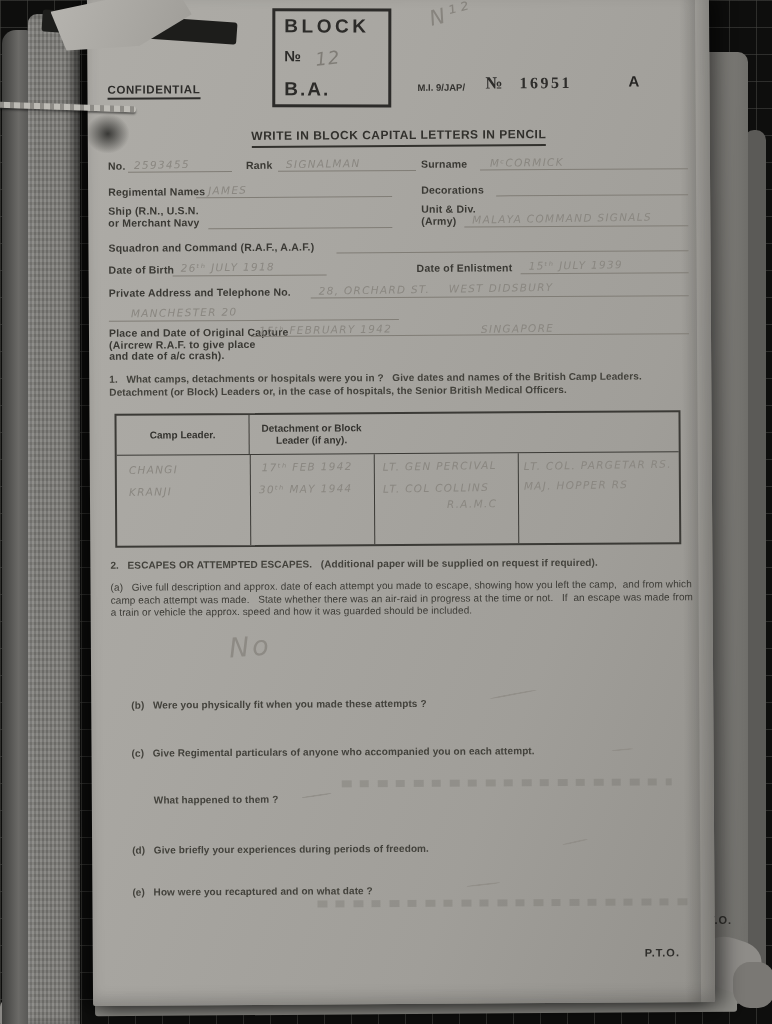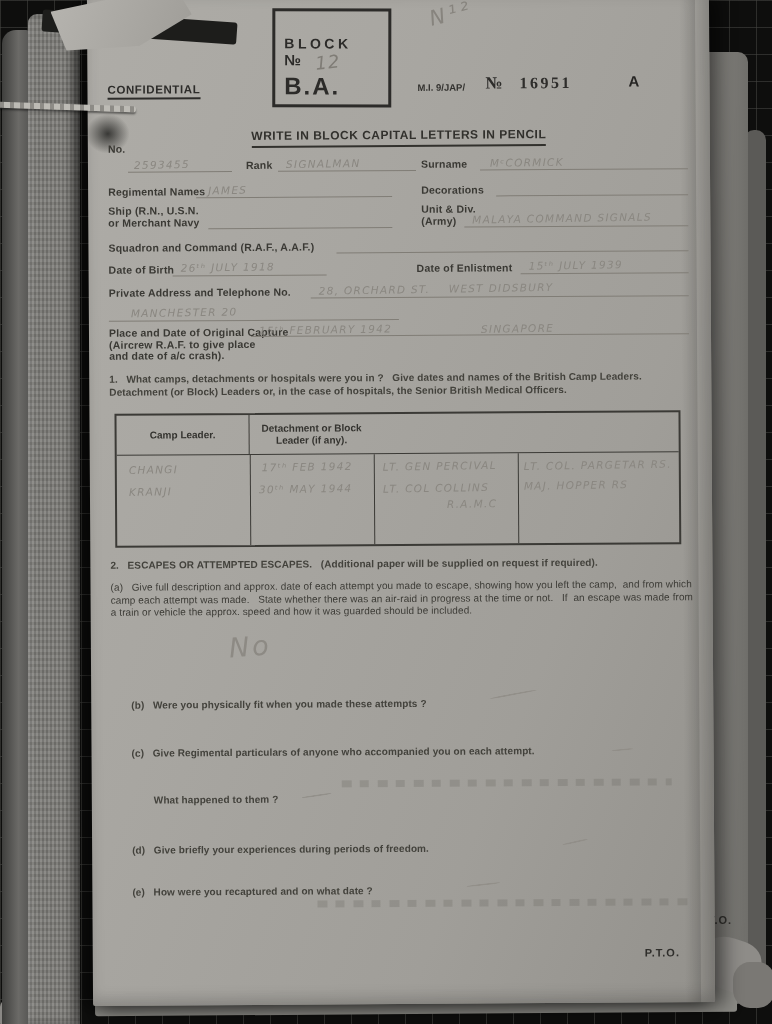--- a/index.html
+++ b/index.html
@@ -95,26 +95,26 @@
   .pmark { position:absolute; border-top:2px solid #908d87; opacity:.85; border-radius:50%; }
   .smudge { position:absolute; height:7px; opacity:.3; filter:blur(.7px);
     background:repeating-linear-gradient(90deg,#6f6d67 0 10px,transparent 10px 18px,#6f6d67 18px 27px,transparent 27px 36px); }
 
   
   .confidential { position:absolute; left:20px; top:88px; font-size:11.5px; font-weight:700;
     letter-spacing:.6px; color:#2d2c2a; border-bottom:2.4px solid #2d2c2a; padding-bottom:2px; }
   .stamp { position:absolute; left:185px; top:14px; width:119px; height:99px;
     border:3px solid #2c2b29; padding:4px 9px; transform:rotate(.4deg);
     display:flex; flex-direction:column; justify-content:space-between; }
-  .stamp-row1 { font-weight:700; font-size:14px; letter-spacing:3.5px; color:#2c2b29;margin-top:20px; }
+  .stamp-row1 { font-weight:700; font-size:19px; letter-spacing:3.5px; color:#2c2b29; }
   .stamp-row2 { display:flex; align-items:flex-start; gap:14px; }
   .stamp-no { font-weight:700; font-size:15px; color:#2c2b29; }
   .stamp-no-val { font-family:"DejaVu Sans",sans-serif; font-style:italic; font-size:18px;
     color:#7f7c76; letter-spacing:1px; transform:rotate(-6deg); }
-  .stamp-row3 { font-weight:700; font-size:24px; letter-spacing:2px; color:#2c2b29; }
+  .stamp-row3 { font-weight:700; font-size:19px; letter-spacing:2px; color:#2c2b29; }
   .mi-prefix { position:absolute; left:330px; top:88px; font-size:9.5px; font-weight:700; color:#33322f; }
   .mi-no { position:absolute; left:398px; top:80px; font-family:"Liberation Serif",serif;
     font-weight:700; font-size:17px; color:#2e2d2b; }
   .mi-number { position:absolute; left:432px; top:81px; font-family:"Liberation Serif",serif;
     font-weight:700; font-size:16px; letter-spacing:2.5px; color:#2e2d2b; }
   .mi-suffix { position:absolute; left:541px; top:80px; font-weight:700; font-size:15px; color:#262523; }
   .scrawl { position:absolute; left:342px; top:8px; font-family:"DejaVu Sans",sans-serif;
     font-style:italic; font-size:21px; letter-spacing:4px; color:#87847e; transform:rotate(-14deg); }
   .instruction-wrap { position:absolute; top:131px; left:0; width:100%; text-align:center; }
   .instruction-wrap span { display:inline-block; font-weight:700; font-size:12px;
@@ -167,21 +167,21 @@
     <div class="confidential">CONFIDENTIAL</div>
     <span class="mi-prefix">M.I. 9/JAP/</span>
     <span class="mi-no">№</span>
     <span class="mi-number">16951</span>
     <span class="mi-suffix">A</span>
     <span class="scrawl">N¹²</span>
     <div class="instruction-wrap">
       <span>WRITE IN BLOCK CAPITAL LETTERS IN PENCIL</span>
     </div>
 
-    <span class="lbl" style="left:20px;top:147px">No.</span>
+    <span class="lbl" style="left:20px;top:164px">No.</span>
     <span class="hw" style="left:46px;top:163px">2593455</span>
     <div class="line" style="left:40px;top:176px;width:104px"></div>
     <span class="lbl" style="left:158px;top:164px">Rank</span>
     <span class="hw" style="left:198px;top:163px">SIGNALMAN</span>
     <div class="line" style="left:190px;top:176px;width:138px"></div>
     <span class="lbl" style="left:333px;top:164px">Surname</span>
     <span class="hw" style="left:402px;top:163px">MᶜCORMICK</span>
     <div class="line" style="left:392px;top:176px;width:208px"></div>
 
     <span class="lbl" style="left:20px;top:190px">Regimental Names</span>

